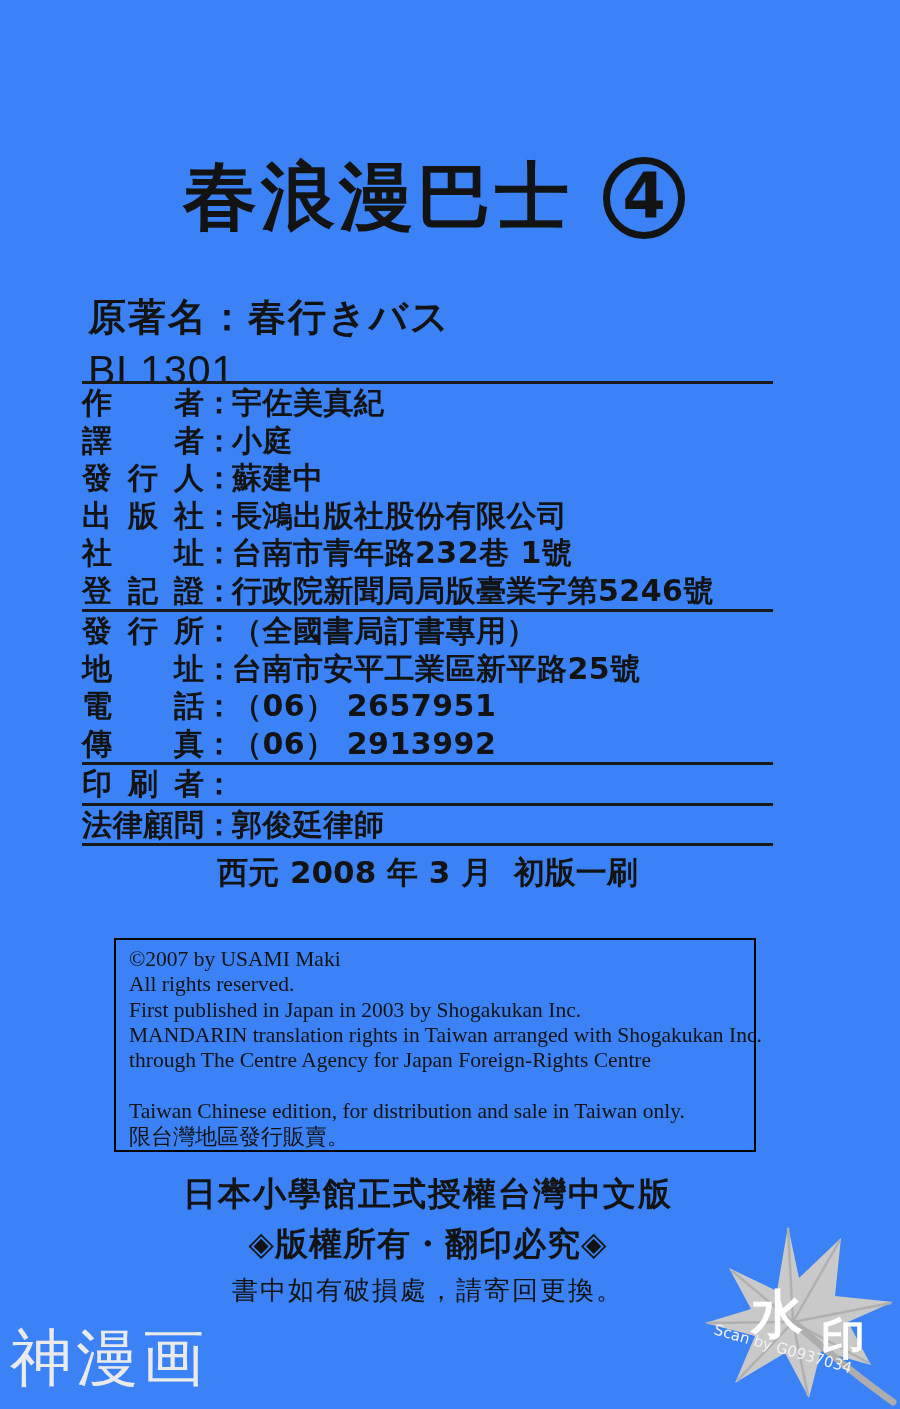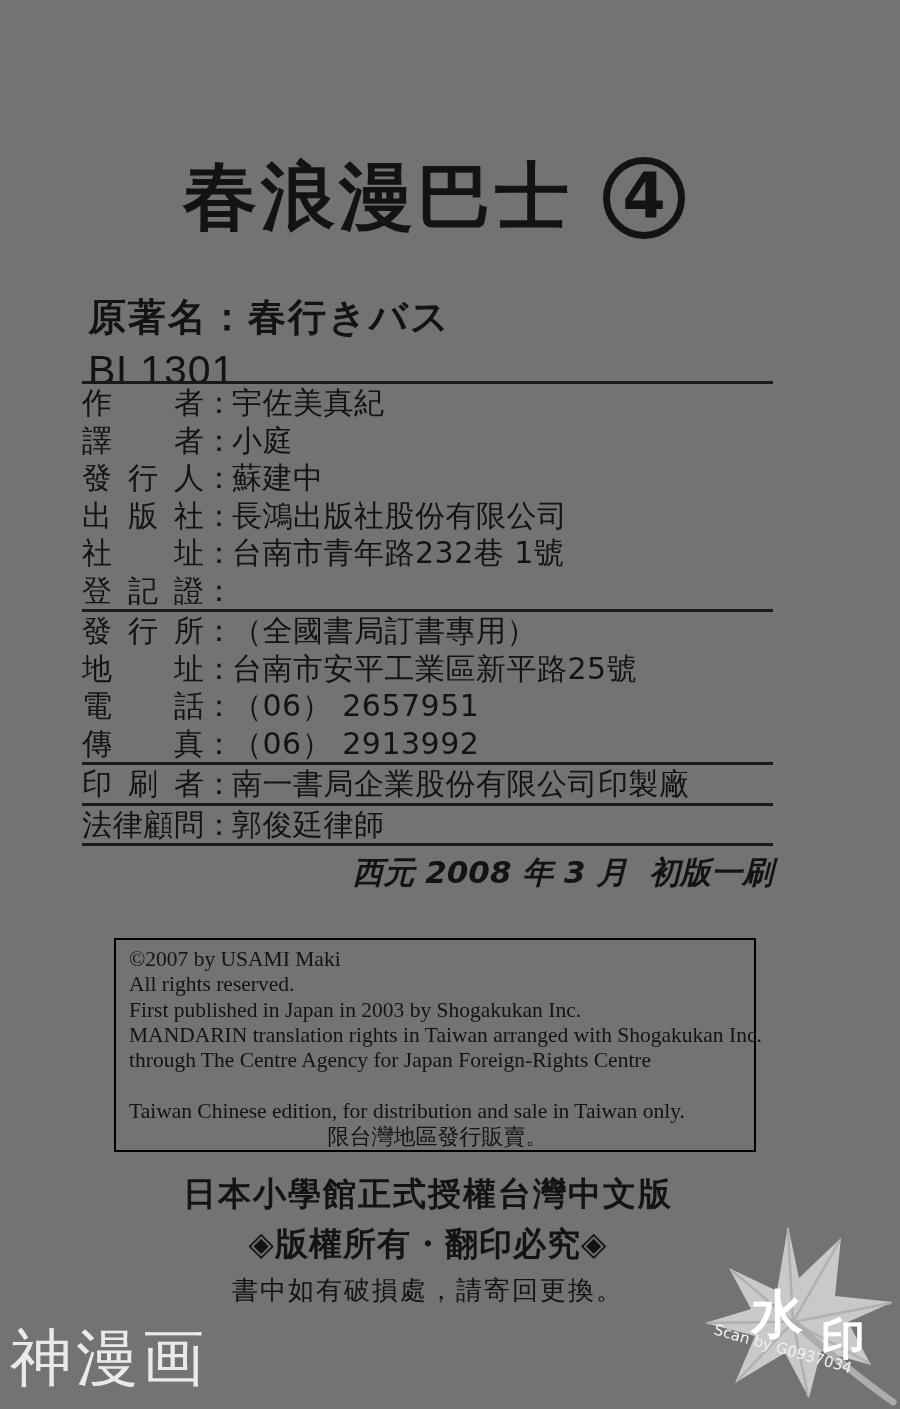--- a/index.html
+++ b/index.html
@@ -1,38 +1,38 @@
 <!DOCTYPE html>
 <html><head>
 <meta charset="utf-8">
 <style>
   html,body{margin:0;padding:0;background:#fff;}
   .page{
-    position:relative;width:900px;height:1409px;background:#737373;overflow:hidden;
+    position:relative;width:900px;height:1409px;background:#3b82f6;overflow:hidden;
     font-family:"DejaVu Sans","Liberation Sans",sans-serif;color:#131313;
   }
   
   .title{position:absolute;top:148px;left:183px;font-size:74px;font-weight:700;letter-spacing:4px;white-space:nowrap;display:flex;align-items:center;}
   .vol{display:inline-flex;align-items:center;justify-content:center;width:82px;height:82px;border:7px solid #131313;border-radius:50%;margin-left:30px;box-sizing:border-box;}
   .vol span{font-size:62px;font-weight:600;letter-spacing:0;line-height:1;transform:translateY(-2px);}
   
   .orig{position:absolute;top:292px;left:88px;font-size:38px;font-weight:700;letter-spacing:2px;}
   .code{position:absolute;top:347px;left:88px;font-size:41px;font-family:Liberation Sans, sans-serif;letter-spacing:1px;}
   
   .tablewrap{position:absolute;top:381px;left:82px;width:691px;}
   .rule{height:0;border-top:3px solid #1a1a1a;}
-  .crow{height:37.5px;line-height:37.5px;font-size:30px;font-weight:400;white-space:nowrap;display:flex;align-items:center;}
+  .crow{height:37.5px;line-height:37.5px;font-size:30px;font-weight:700;white-space:nowrap;display:flex;align-items:center;}
   .clabel{display:inline-block;width:122px;text-align:justify;text-align-last:justify;text-justify:inter-character;flex:0 0 122px;}
   .ccolon{display:inline-block;width:28px;flex:0 0 28px;}
   .cvalue{white-space:pre;letter-spacing:0.5px;}
-  .edition{position:absolute;top:852px;left:82px;width:691px;text-align:right;font-size:31px;font-weight:600;white-space:pre;font-style:italic;}
+  .edition{position:absolute;top:852px;left:82px;width:691px;text-align:center;font-size:31px;font-weight:600;white-space:pre;}
   
   .cbox{position:absolute;top:938px;left:114px;width:642px;height:214px;border:2.5px solid #000;box-sizing:border-box;padding:7px 8px 14px 13px;}
   .cbox-line{font-family:"Liberation Serif","DejaVu Serif",serif;font-size:21.5px;line-height:25.3px;white-space:nowrap;}
-  .cbox-line.cjk{font-family:"DejaVu Sans","Liberation Sans",sans-serif;font-size:22px;font-weight:500;text-align:center;}
+  .cbox-line.cjk{font-family:"DejaVu Sans","Liberation Sans",sans-serif;font-size:22px;font-weight:500;}
   
   .bottomcol{position:absolute;top:1157px;left:83px;width:690px;text-align:center;}
   .license{font-size:33px;font-weight:700;letter-spacing:2px;margin-bottom:5px;margin-top:15px;}
   .rights{font-size:33px;font-weight:700;letter-spacing:1px;margin-bottom:8px;text-align:center;}
   .notice{font-family:"Liberation Serif","DejaVu Serif",serif;font-size:26px;line-height:32px;letter-spacing:2px;font-weight:500;}
   
   .wm-left{position:absolute;top:1316px;left:10px;font-size:62px;color:#eaeaea;letter-spacing:4px;font-weight:500;}
   .leaf{position:absolute;top:1212px;left:693px;width:207px;height:197px;}
 </style>
 </head>
@@ -75,20 +75,21 @@
           <span class="cvalue">長鴻出版社股份有限公司</span>
         </div>
         <div class="crow">
           <span class="clabel">社址</span>
           <span class="ccolon">：</span>
           <span class="cvalue">台南市青年路232巷 1號</span>
         </div>
         <div class="crow">
           <span class="clabel">登記證</span>
           <span class="ccolon">：</span>
+          <span class="cvalue">行政院新聞局局版臺業字第5246號</span>
         </div>
         <div class="rule"></div>
         <div class="crow">
           <span class="clabel">發行所</span>
           <span class="ccolon">：</span>
           <span class="cvalue">（全國書局訂書專用）</span>
         </div>
         <div class="crow">
           <span class="clabel">地址</span>
           <span class="ccolon">：</span>
@@ -101,21 +102,20 @@
         </div>
         <div class="crow">
           <span class="clabel">傳真</span>
           <span class="ccolon">：</span>
           <span class="cvalue">（06） 2913992</span>
         </div>
         <div class="rule"></div>
         <div class="crow">
           <span class="clabel">印刷者</span>
           <span class="ccolon">：</span>
-          <span class="cvalue">南一書局企業股份有限公司印製廠</span>
         </div>
         <div class="rule"></div>
         <div class="crow">
           <span class="clabel">法律顧問</span>
           <span class="ccolon">：</span>
           <span class="cvalue">郭俊廷律師</span>
         </div>
         <div class="rule"></div>
       </div>
   </div>

